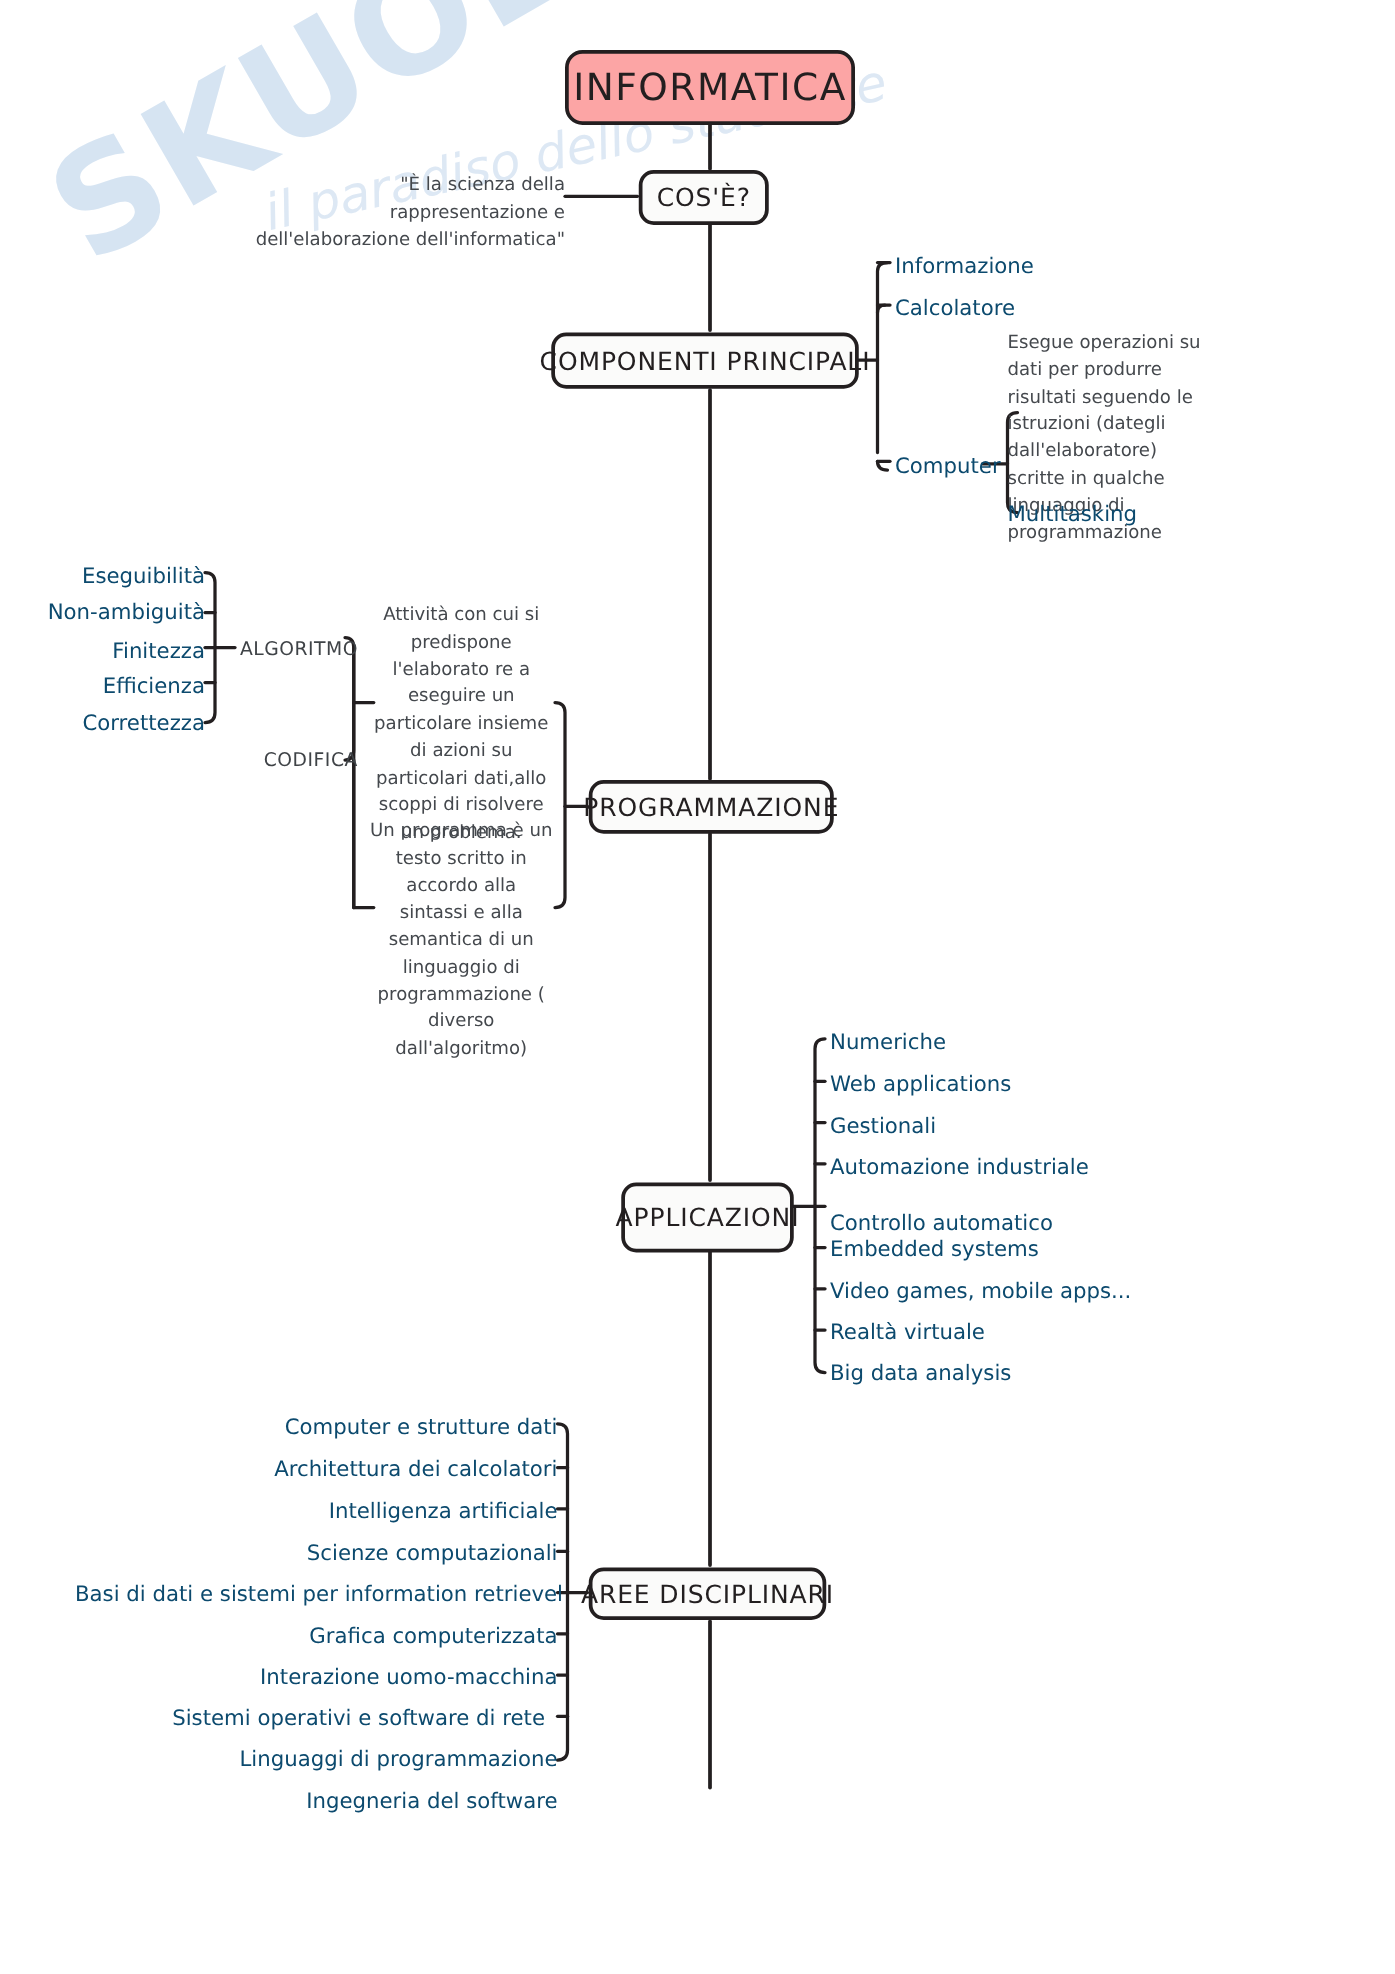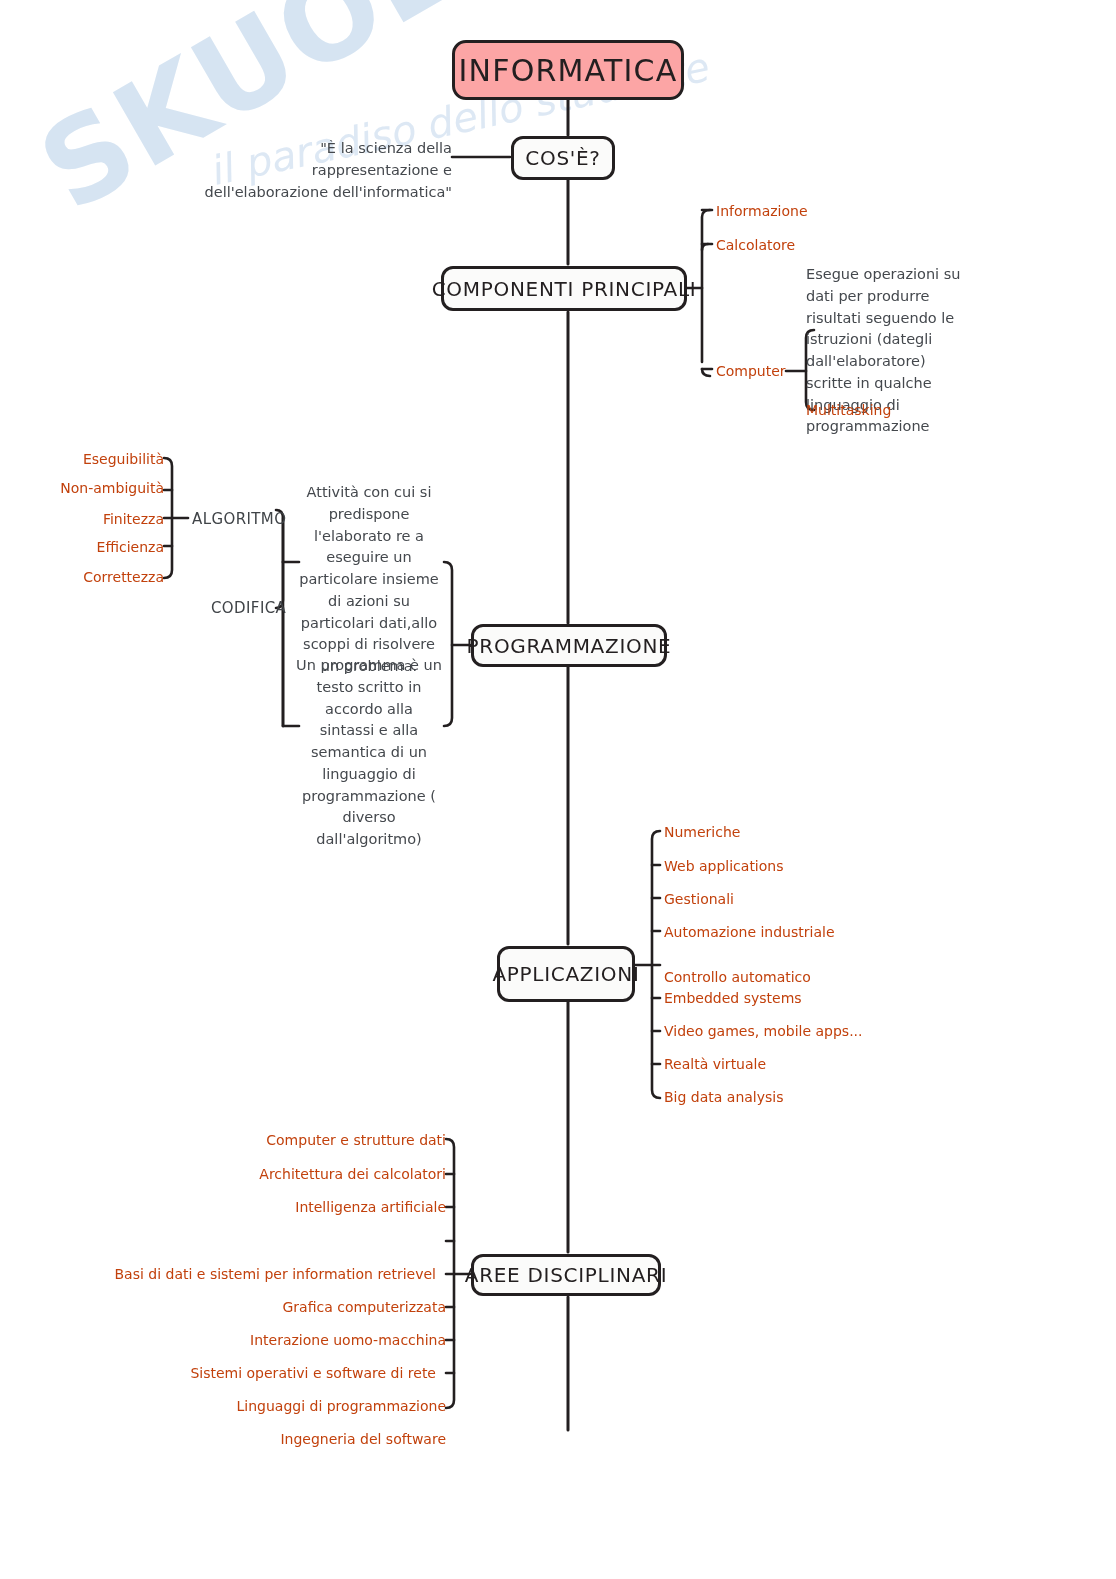--- a/index.html
+++ b/index.html
@@ -84,22 +84,22 @@
   }
   .node.lvl1{
     font-size:20px;
     letter-spacing:.7px;
   }
 
   
   .leaf{
     position:absolute;
     z-index:2;
-    font-size:14px;
-    color:#c2410c;
+    font-size:17px;
+    color:#0c4a6e;
     white-space:nowrap;
     line-height:1.35;
   }
   .leaf.r{ text-align:right; }
   .leaf.mid{ font-size:15px; letter-spacing:.4px; color:#3f4347; }
 
   .para{
     position:absolute;
     z-index:2;
     font-size:14.5px;
@@ -245,20 +245,21 @@
   <div class="leaf" style="left:664px; top:989px;">Embedded systems</div>
   <div class="leaf" style="left:664px; top:1022px;">Video games, mobile apps...</div>
   <div class="leaf" style="left:664px; top:1055px;">Realtà virtuale</div>
   <div class="leaf" style="left:664px; top:1088px;text-align:right;">Big data analysis</div>
 
   <div class="node lvl1" style="left:471px; top:1254px; width:190px; height:42px;">AREE DISCIPLINARI</div>
 
   <div class="leaf r" style="left:60px; top:1131px; width:386px;">Computer e strutture dati</div>
   <div class="leaf r" style="left:60px; top:1165px; width:386px;">Architettura dei calcolatori</div>
   <div class="leaf r" style="left:60px; top:1198px; width:386px;">Intelligenza artificiale</div>
+  <div class="leaf r" style="left:60px; top:1232px; width:386px;">Scienze computazionali</div>
   <div class="leaf r" style="left:60px; top:1265px; width:376px;">Basi di dati e sistemi per information retrievel</div>
   <div class="leaf r" style="left:60px; top:1298px; width:386px;">Grafica computerizzata</div>
   <div class="leaf r" style="left:60px; top:1331px; width:386px;">Interazione uomo-macchina</div>
   <div class="leaf r" style="left:60px; top:1364px; width:376px;">Sistemi operativi e software di rete</div>
   <div class="leaf r" style="left:60px; top:1397px; width:386px;">Linguaggi di programmazione</div>
   <div class="leaf r" style="left:60px; top:1430px; width:386px;">Ingegneria del software</div>
 
 </div>
 
 </body></html>

